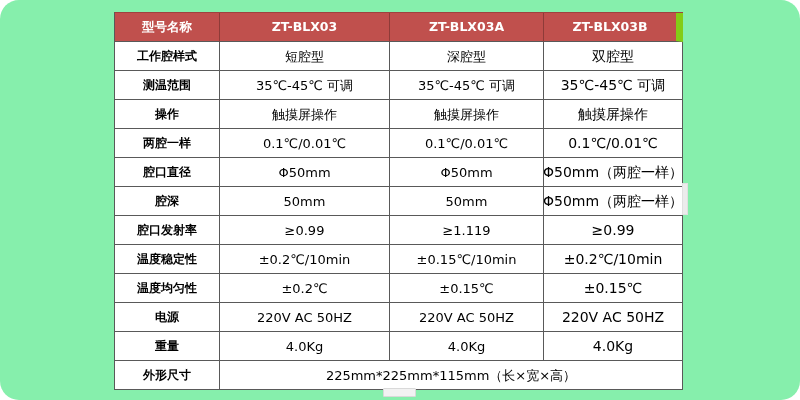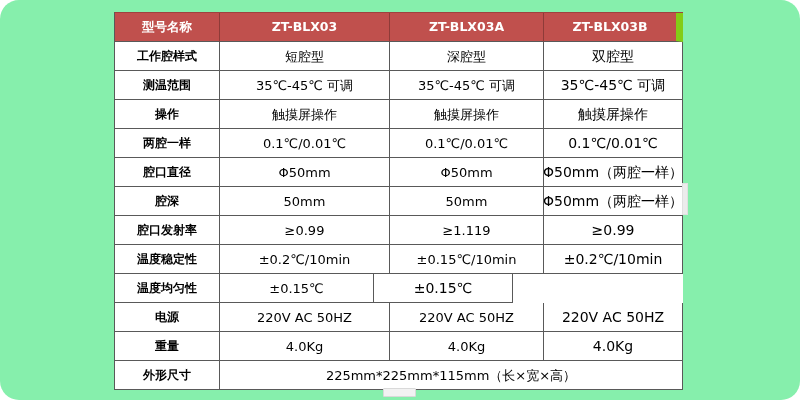--- a/index.html
+++ b/index.html
@@ -147,20 +147,21 @@
 
     <div class="tr">
       <div class="cell c0">温度稳定性</div>
       <div class="cell c1">±0.2℃/10min</div>
       <div class="cell c2">±0.15℃/10min</div>
       <div class="cell c3">±0.2℃/10min</div>
     </div>
 
     <div class="tr">
       <div class="cell c0">温度均匀性</div>
+      <div class="cell c1">±0.2℃</div>
       <div class="cell c2">±0.15℃</div>
       <div class="cell c3">±0.15℃</div>
     </div>
 
     <div class="tr">
       <div class="cell c0">电源</div>
       <div class="cell c1">220V AC 50HZ</div>
       <div class="cell c2">220V AC 50HZ</div>
       <div class="cell c3">220V AC 50HZ</div>
     </div>

